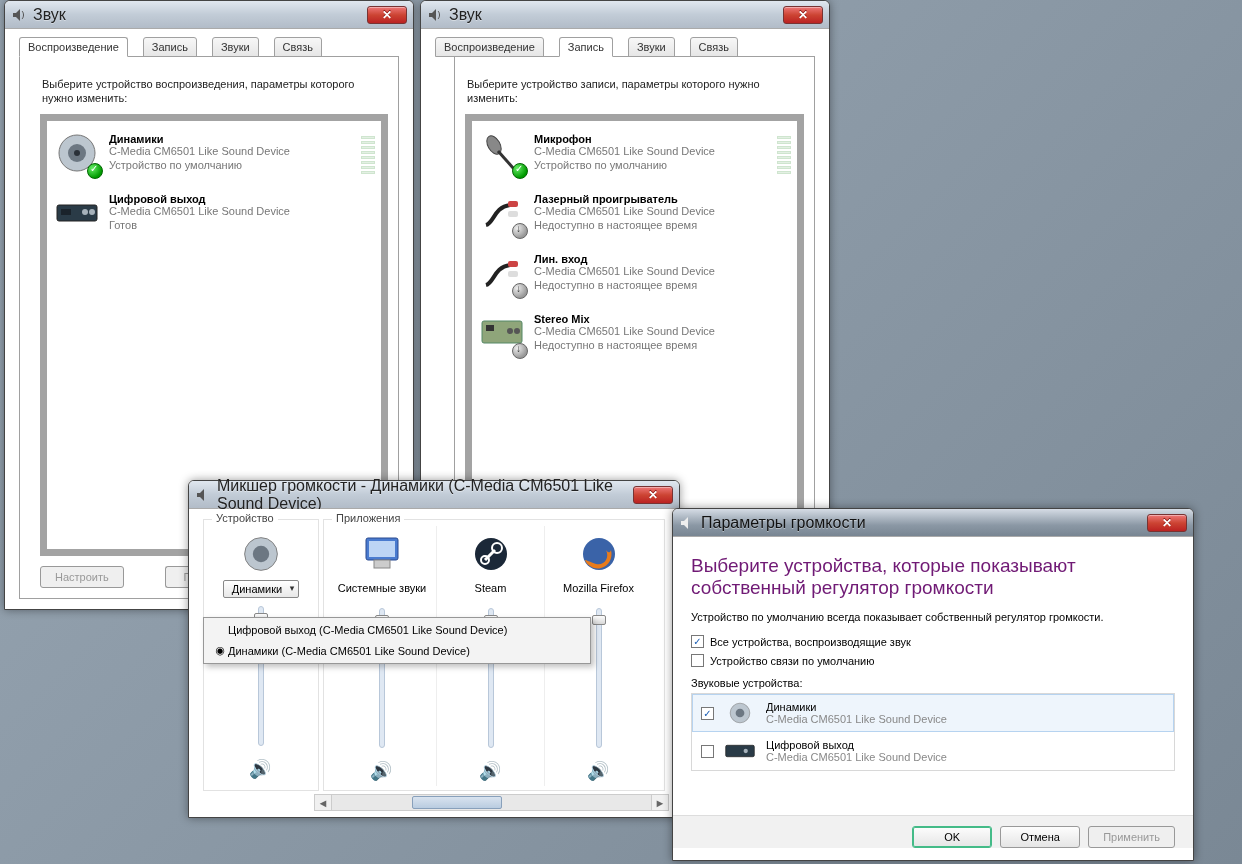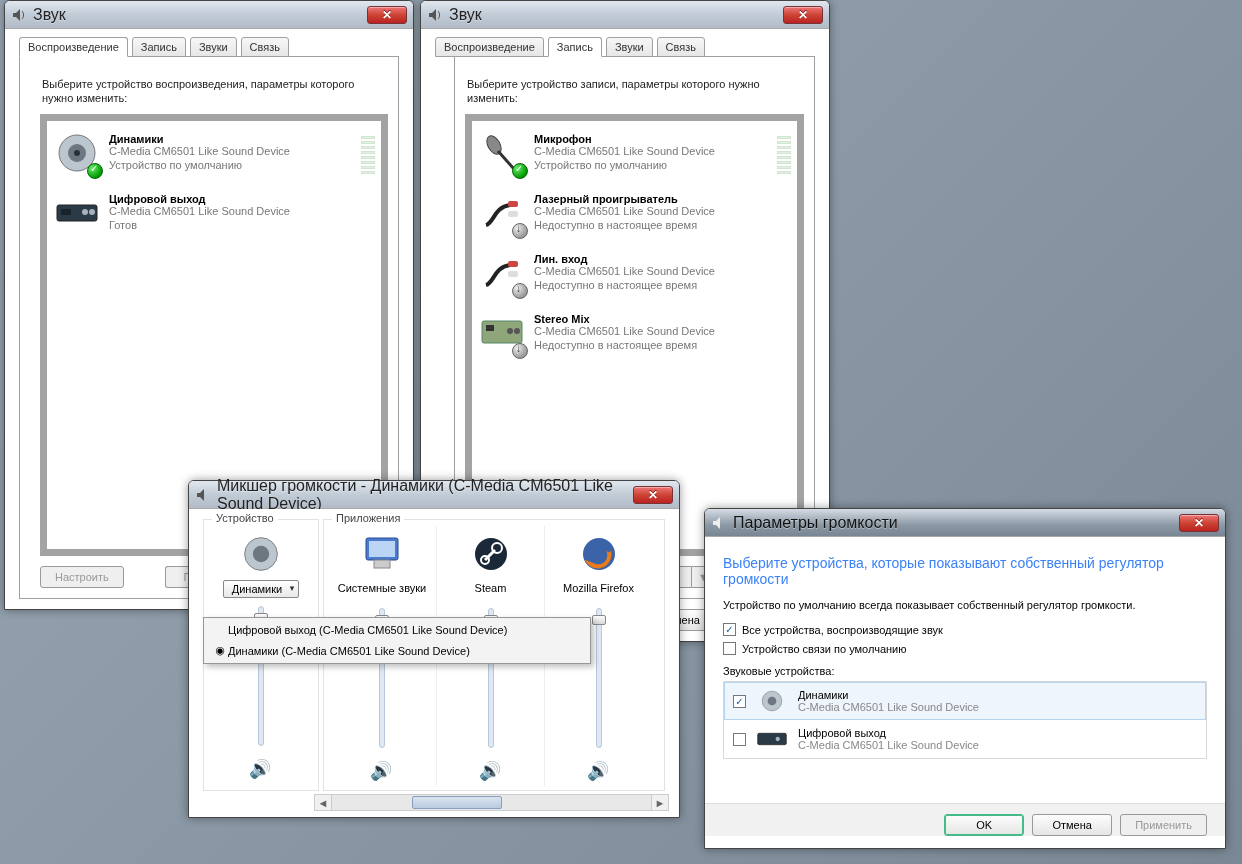--- a/index.html
+++ b/index.html
@@ -6,21 +6,21 @@
   body { margin: 0; width: 1242px; height: 864px; background: linear-gradient(135deg, #9aa8b5 0%, #7a8895 100%); position: relative; overflow: hidden; }
   .window { position: absolute; background: #fff; border: 1px solid #444; border-radius: 6px 6px 0 0; box-shadow: 0 0 10px rgba(0,0,0,0.4); }
   .titlebar { height: 28px; background: linear-gradient(to bottom, #e0e7ef 0%, #c2ccd7 50%, #b2bcc8 100%); border-radius: 5px 5px 0 0; display: flex; align-items: center; padding: 0 6px; gap: 6px; border-bottom: 1px solid #aaa; }
   .titlebar.dark { background: linear-gradient(to bottom, #d5dce5 0%, #8b98a5 60%, #788592 100%); }
   .titleicon { width:16px; height:16px; display:inline-flex; align-items:center; justify-content:center; }
   .titleicon svg { width:16px; height:16px; }
   .title { flex:1; color: #222; text-shadow: 0 1px 0 rgba(255,255,255,0.4); font-size: 16px; }
   .close-x { width: 40px; height: 18px; background: linear-gradient(to bottom, #e77 0%, #c43 50%, #b22 100%); border: 1px solid #733; border-radius: 3px; color: #fff; display:flex; align-items:center; justify-content:center; font-weight:bold; font-size:12px; text-shadow:0 -1px 0 #700; margin-left:auto; cursor:pointer; box-shadow: inset 0 1px 0 rgba(255,255,255,0.4); }
   .close-x::before { content:"✕"; }
   .dlg-body { background: #fff; padding: 8px 14px 10px 14px; }
-  .tabstrip { display:flex; gap:5px; margin-bottom:-1px; }
+  .tabstrip { display:flex; gap:16px; margin-bottom:-1px; }
   .tab { border:1px solid #a0a0a0; border-bottom:1px solid #a0a0a0; background: linear-gradient(to bottom, #f7f7f7, #e6e6e6); padding: 3px 8px; border-radius: 3px 3px 0 0; margin-right:-1px; cursor:pointer; color:#333; }
   .tab.active { background:#fff; border-bottom-color:#fff; position:relative; z-index:2; }
   .instruction { margin:10px 2px 8px 2px; color:#222; line-height:1.3; }
   .device-list { border:7px solid #a3a3a3; background:#fff; height: 442px; padding:2px; overflow:hidden; }
   .device-row { display:flex; align-items:center; padding:6px 4px; cursor:pointer; }
   .device-icon { width:48px; height:48px; flex-shrink:0; display:flex; align-items:center; justify-content:center; position:relative; }
   .device-text { flex:1; margin-left:8px; }
   .device-text .name { font-weight:bold; color:#000; }
   .device-text .sub { color:#777; line-height:1.25; }
   .device-meter { width:14px; height:42px; display:flex; flex-direction:column-reverse; gap:2px; margin-left:4px; }
@@ -53,21 +53,21 @@
   .dropitem .rad { width:16px; display:flex; justify-content:center; }
   .slidertrack { width:6px; height:140px; background:#dfe8f3; border:1px solid #b8c7d9; border-radius:3px; margin:8px 0; position:relative; }
   .sliderthumb { position:absolute; left:-5px; width:14px; height:10px; background: linear-gradient(to bottom,#fdfdfd,#d8d8d8); border:1px solid #888; border-radius:2px; }
   .spkicon { color:#1b8fe0; font-size:18px; margin:4px 0; cursor:pointer; }
   .spkicon::before { content:"🔊"; }
   .hscroll { position:absolute; left:125px; right:10px; bottom:6px; height:17px; background:#e8e8e8; border:1px solid #ccc; display:flex; align-items:center; }
   .hscroll .arr { width:17px; height:100%; background:#f0f0f0; border-right:1px solid #ccc; display:flex; align-items:center; justify-content:center; color:#666; }
   .hscroll .arr.r { border-right:none; border-left:1px solid #ccc; }
   .hscroll .thumb { width:90px; height:13px; margin-left:80px; background:linear-gradient(to bottom,#d9e3ef,#b9cce0); border:1px solid #88a0bb; border-radius:2px; }
   
-  .heading { color:#3b82f6; font-size:14px; margin: 4px 0 12px 0; }
+  .heading { color:#701a75; font-size:19px; margin: 4px 0 12px 0; }
   .chk { display:flex; align-items:center; gap:6px; margin:6px 0; cursor:pointer; }
   .chkbox { width:13px; height:13px; border:1px solid #777; background:#fff; display:inline-flex; align-items:center; justify-content:center; font-size:10px; color:#1a5db4; }
   .sdlabel { margin:10px 0 4px 0; }
   .sdlist { border:1px solid #d8d8d8; }
   .sdrow { display:flex; align-items:center; padding:6px 8px; border:1px solid transparent; gap:8px; cursor:pointer; }
   .sdrow.sel { background:#eef5fc; border:1px solid #b6d3f0; }
   .sdico { width:36px; height:24px; display:flex; align-items:center; justify-content:center; }
   .sdtxt .n { font-weight:normal; color:#000; }
   .sdtxt .s { color:#888; }
   
@@ -350,21 +350,21 @@
     <div class="hscroll">
       <div class="arr">◄</div>
       <div style="flex:1; display:flex;">
           <div class="thumb"></div>
         </div>
       <div class="arr r">►</div>
     </div>
   </div>
 </div>
 
-<div class="window" style="left:704px; top:508px; width:522px;">
+<div class="window" style="left:672px; top:508px; width:522px;">
   <div class="titlebar dark">
     <span class="titleicon">
       <svg viewBox="0 0 16 16">
           <path fill="#eee" d="M2 6h3l4-4v12l-4-4H2z"></path>
         </svg>
     </span>
     <span class="title" style="color:#111;">Параметры громкости</span>
     <span class="close-x"></span>
   </div>
   <div class="dlg-body" style="padding:14px 18px 12px 18px;">

